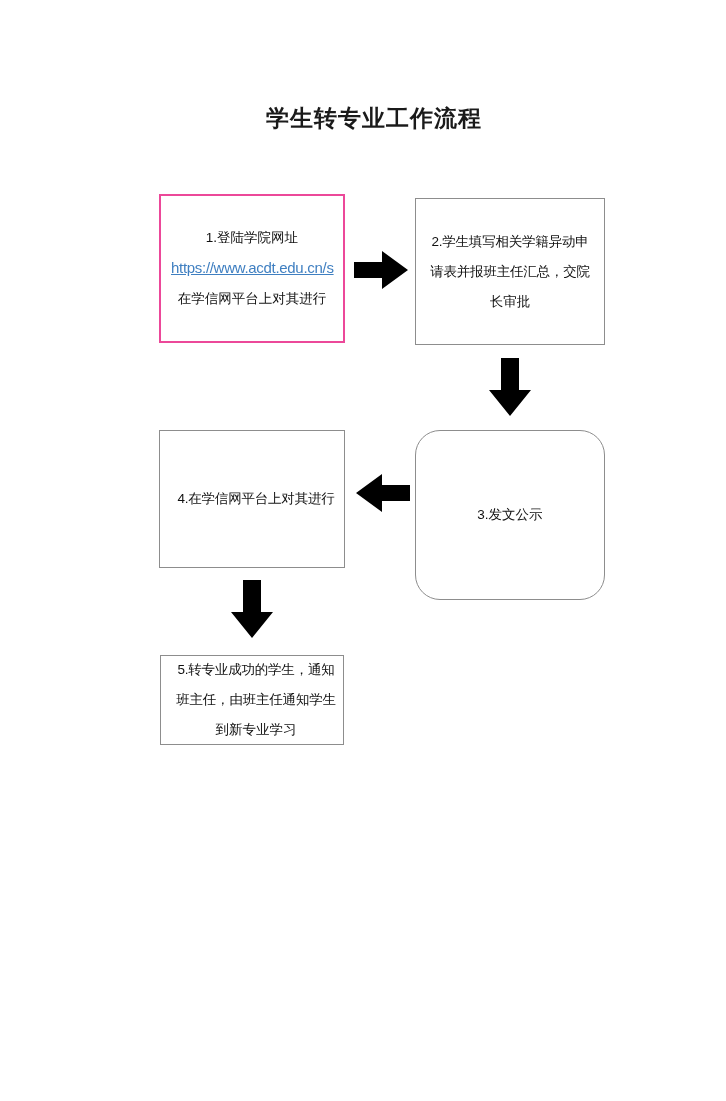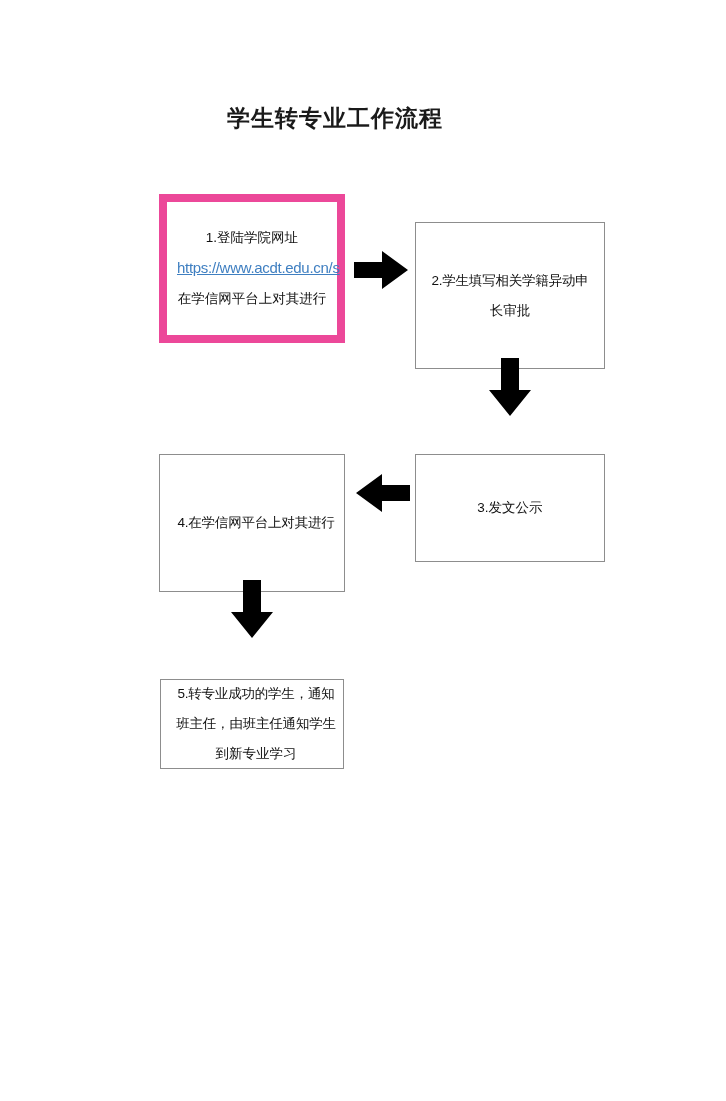--- a/index.html
+++ b/index.html
@@ -21,40 +21,40 @@
     position: absolute;
     left: 0;
     top: 105px;
     width: 670px;
     text-align: center;
     font-size: 23px;
     font-weight: bold;
     color: #1a1a1a;
     letter-spacing: 1px;
     line-height: 1.2;
+    padding-left: 39px;
   }
 
   
   .node {
     position: absolute;
     box-sizing: border-box;
     background: #ffffff;
     display: flex;
     flex-direction: column;
     justify-content: center;
     color: #111111;
     font-size: 13.5px;
     line-height: 30px;
   }
   .node.thick {
-    border: 8px solid #ec4899;
+    border: 2px solid #ec4899;
   }
   .node.thin {
     border: 1px solid #8d8d8d;
-    margin-top: 24px;
   }
   .node .lines {
     width: 100%;
     padding: 0 10px;
     box-sizing: border-box;
   }
   .node.center .lines {
     text-align: center;
   }
   .node.left .lines {
@@ -74,21 +74,21 @@
     color: #3f7fc1;
     text-decoration: underline;
     font-size: 15px;
     white-space: nowrap;
     letter-spacing: -0.3px;
   }
 
   
   #node-1 { left: 159px; top: 194px; width: 186px; height: 149px; }
   #node-2 { left: 415px; top: 198px; width: 190px; height: 147px; }
-  #node-3 { left: 415px; top: 430px; width: 190px; height: 108px; }
+  #node-3 { left: 415px; top: 430px; width: 190px; height: 170px; border-radius: 25px; }
   #node-4 { left: 159px; top: 430px; width: 186px; height: 138px; }
   #node-5 { left: 160px; top: 655px; width: 184px; height: 90px; }
 
   
   .arrow {
     position: absolute;
   }
   .arrow svg { display: block; }
 
   #arrow-1-2 { left: 352px; top: 248px; width: 58px; height: 44px; }
@@ -115,20 +115,21 @@
 
   <div class="arrow" id="arrow-1-2">
     <svg width="58" height="44" viewBox="0 0 58 44" aria-hidden="true">
       <polygon points="2,14 30,14 30,3 56,22 30,41 30,30 2,30" fill="#000000"></polygon>
     </svg>
   </div>
 
   <div class="node thin center" id="node-2">
     <div class="lines">
       <span class="ln shrink">2.学生填写相关学籍异动申</span>
+      <span class="ln shrink">请表并报班主任汇总，交院</span>
       <span class="ln">长审批</span>
     </div>
   </div>
 
   <div class="arrow" id="arrow-2-3">
     <svg width="46" height="62" viewBox="0 0 46 62" aria-hidden="true">
       <polygon points="14,2 32,2 32,34 44,34 23,60 2,34 14,34" fill="#000000"></polygon>
     </svg>
   </div>
 

